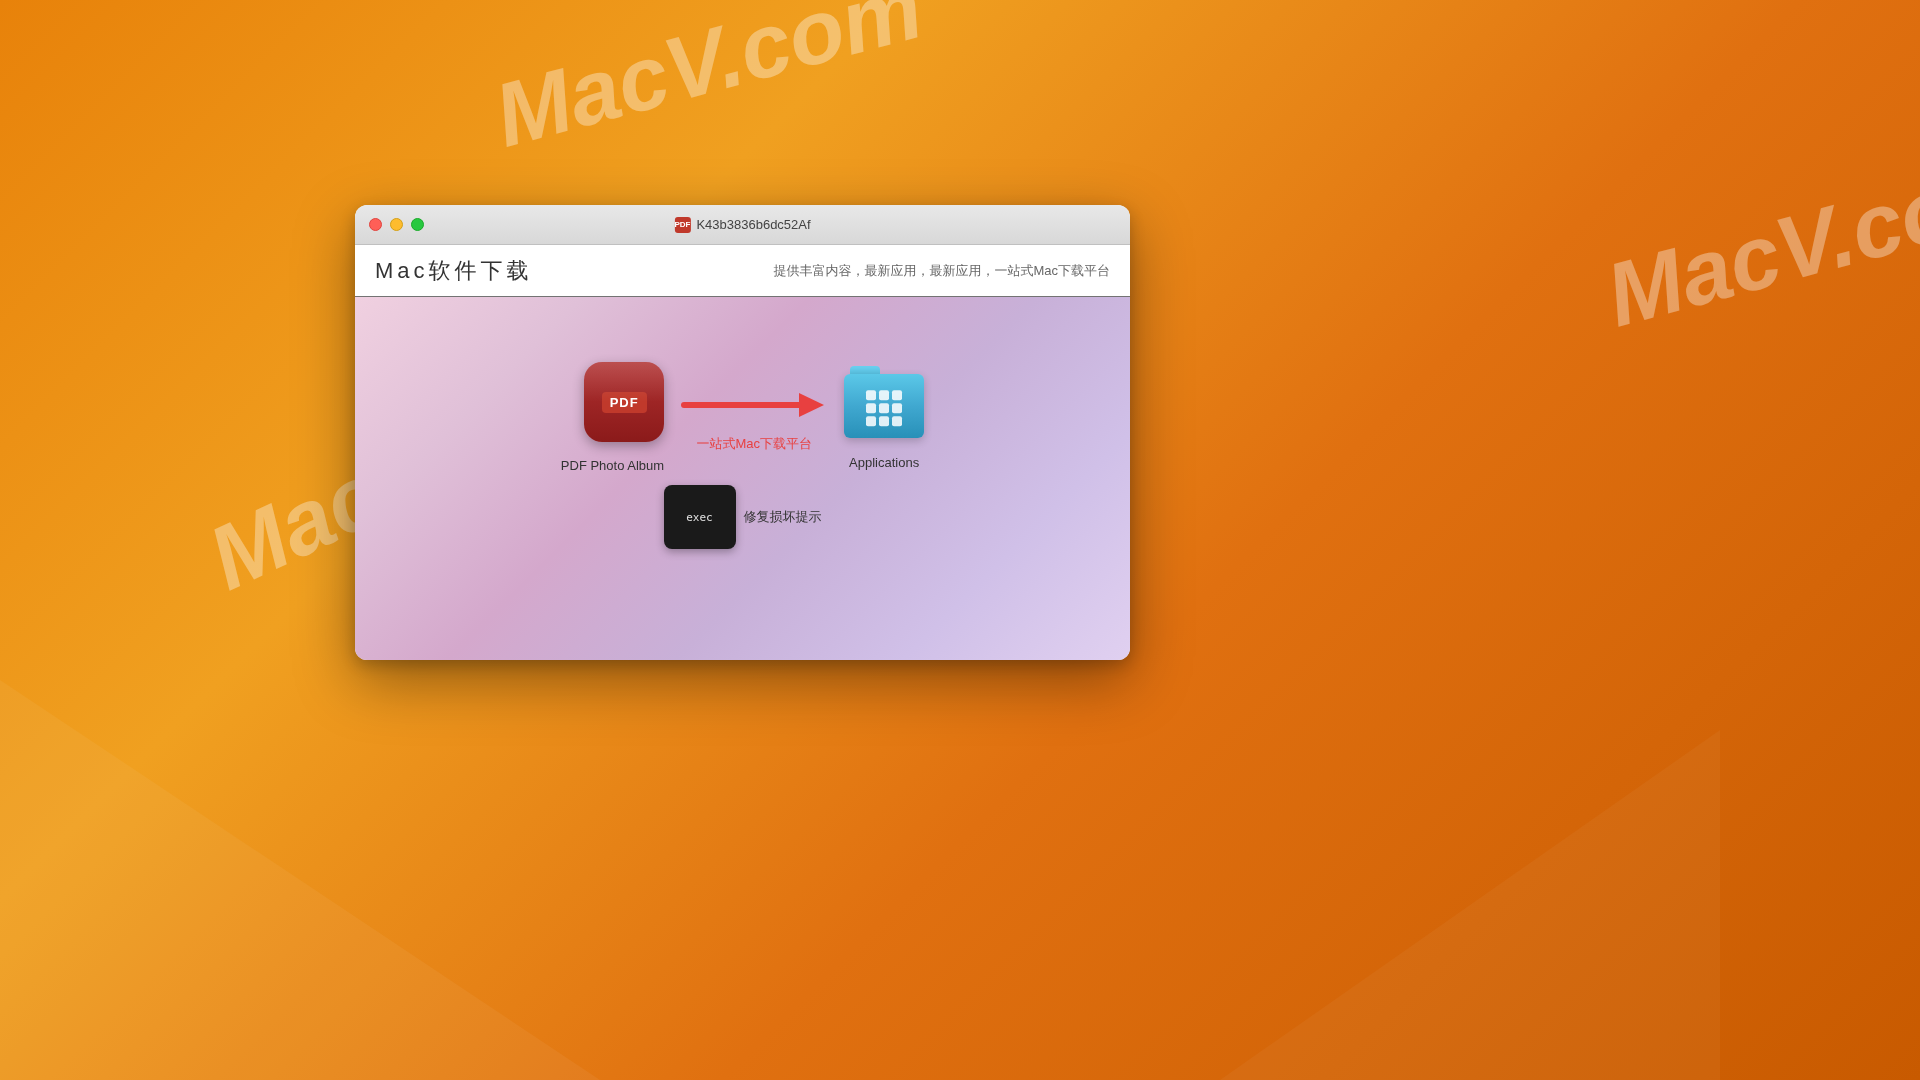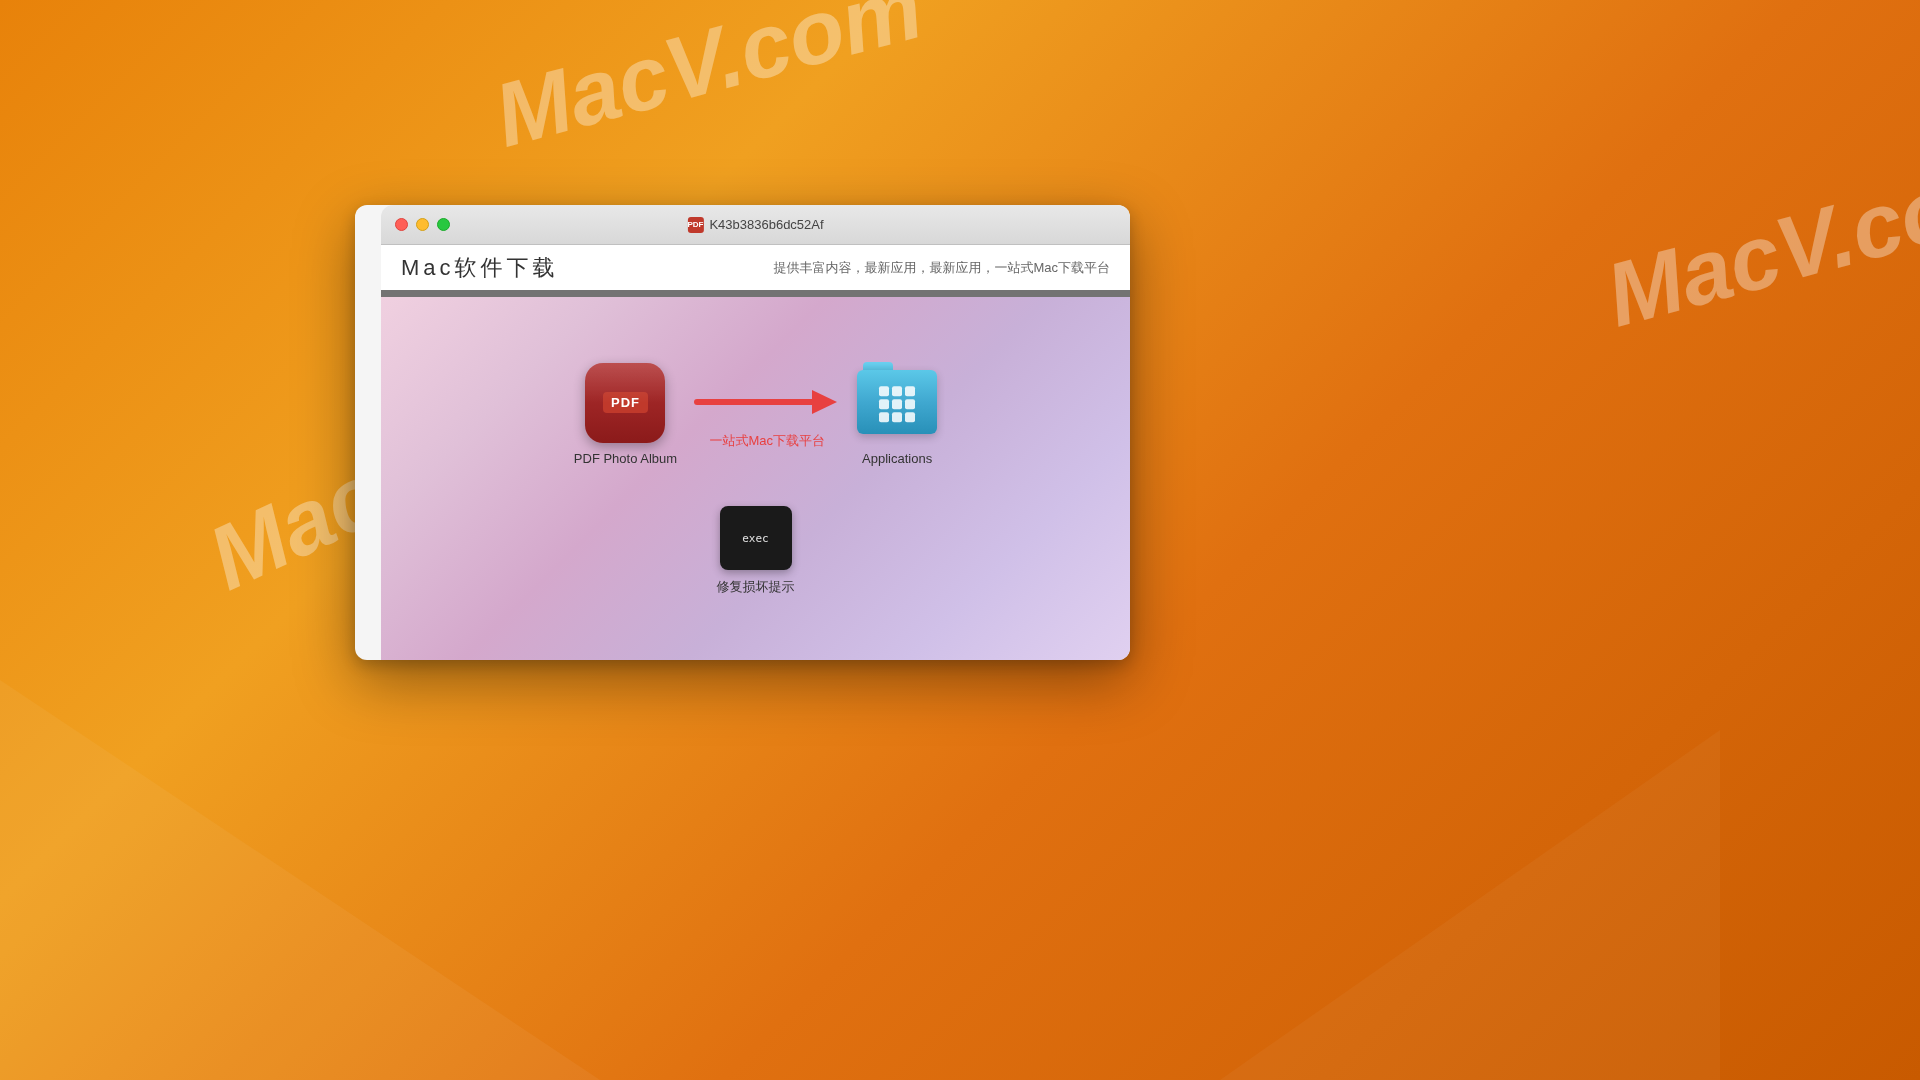--- a/index.html
+++ b/index.html
@@ -53,21 +53,20 @@
     .window {
       position: absolute;
       top: 205px;
       left: 355px;
       width: 775px;
       height: 455px;
       background: #f5f5f5;
       border-radius: 12px;
       box-shadow: 0 20px 60px rgba(0,0,0,0.4), 0 5px 15px rgba(0,0,0,0.2);
       overflow: hidden;
-      padding-left: 26px;
     }
 
     
     .titlebar {
       height: 40px;
       background: linear-gradient(180deg, #e8e8e8 0%, #d8d8d8 100%);
       border-bottom: 1px solid #c0c0c0;
       display: flex;
       align-items: center;
       position: relative;
@@ -112,21 +111,21 @@
       justify-content: center;
       color: white;
       font-size: 9px;
       font-weight: bold;
     }
 
     
     .window-header {
       height: 52px;
       background: white;
-      border-bottom: 7px solid #737373;
+      border-bottom: 1px solid #737373;
       display: flex;
       align-items: center;
       padding: 0 20px;
       justify-content: space-between;
     }
 
     .header-brand {
       font-size: 22px;
       font-weight: 500;
       color: #333;
@@ -156,22 +155,22 @@
       justify-content: center;
       gap: 0;
       margin-top: 65px;
       position: relative;
     }
 
     
     .pdf-app-icon {
       display: flex;
       flex-direction: column;
-      align-items: center;
-      gap: 8px;
+      align-items: flex-end;
+      gap: 16px;
       cursor: pointer;
     }
 
     .pdf-icon-box {
       width: 80px;
       height: 80px;
       background: linear-gradient(180deg, #b03030 0%, #8b1a1a 100%);
       border-radius: 18px;
       display: flex;
       align-items: center;
@@ -268,23 +267,23 @@
     }
 
     .apps-folder-label {
       font-size: 13px;
       color: #333;
       text-align: center;
     }
 
     
     .exec-row {
-      margin-top: 40px;
-      display: flex;
-      flex-direction: column;
+      margin-top: 12px;
+      display: flex;
+      flex-direction: row;
       align-items: center;
       gap: 8px;
     }
 
     .exec-icon {
       width: 72px;
       height: 64px;
       background: #1a1a1a;
       border-radius: 8px;
       display: flex;

